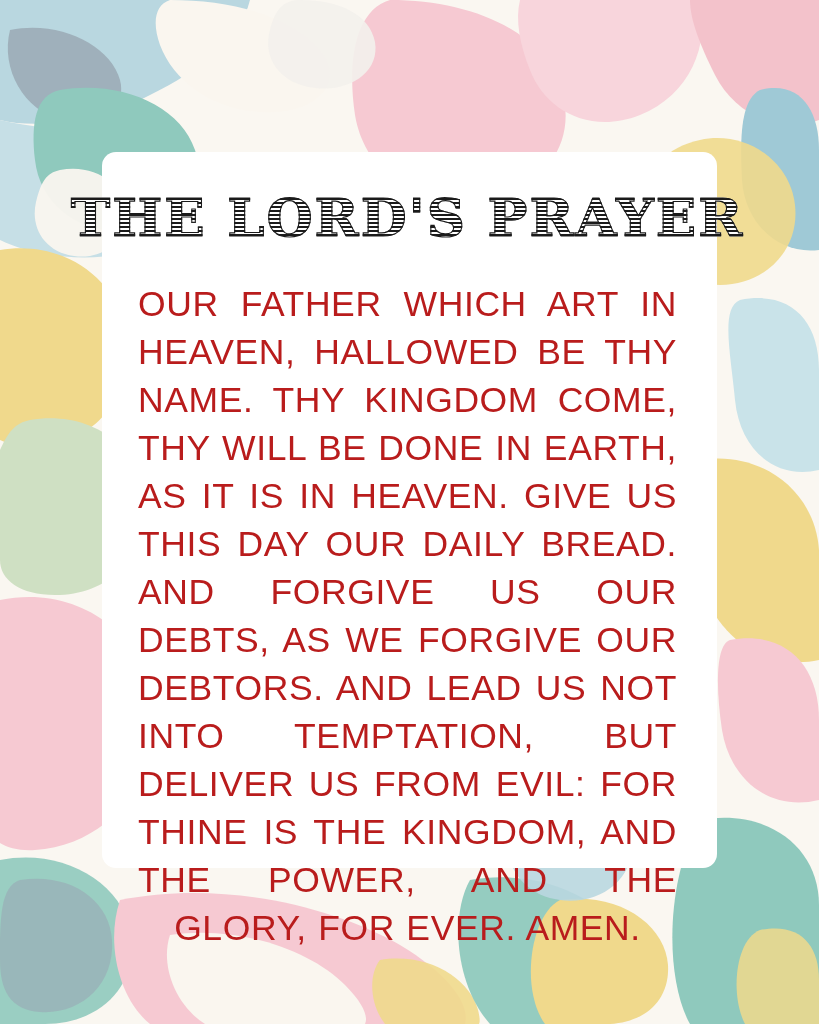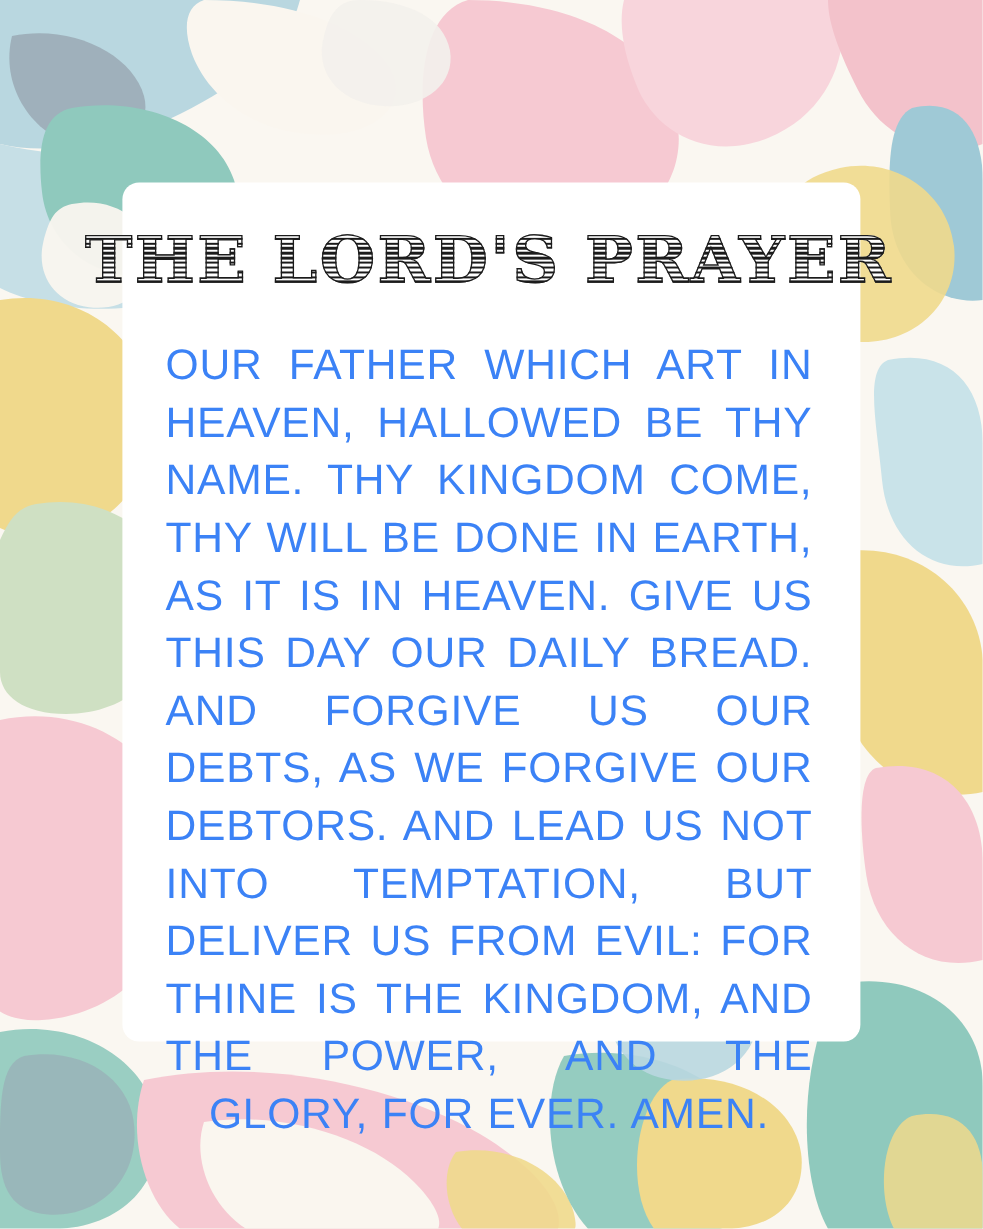--- a/index.html
+++ b/index.html
@@ -59,21 +59,21 @@
     -webkit-text-stroke: 1.1px #1b1b1b;
     paint-order: stroke fill;
   }
   .body-text {
     margin-top: 34px;
     width: 100%;
     font-family: "Liberation Sans", sans-serif;
     font-size: 35.5px;
     line-height: 48px;
     letter-spacing: 0.6px;
-    color: #3b82f6;
+    color: #b91c1c;
     text-transform: uppercase;
     text-align: justify;
     text-align-last: center;
     font-weight: 400;
     word-spacing: 1px;
   }
 </style>
 </head>
 <body>
 

